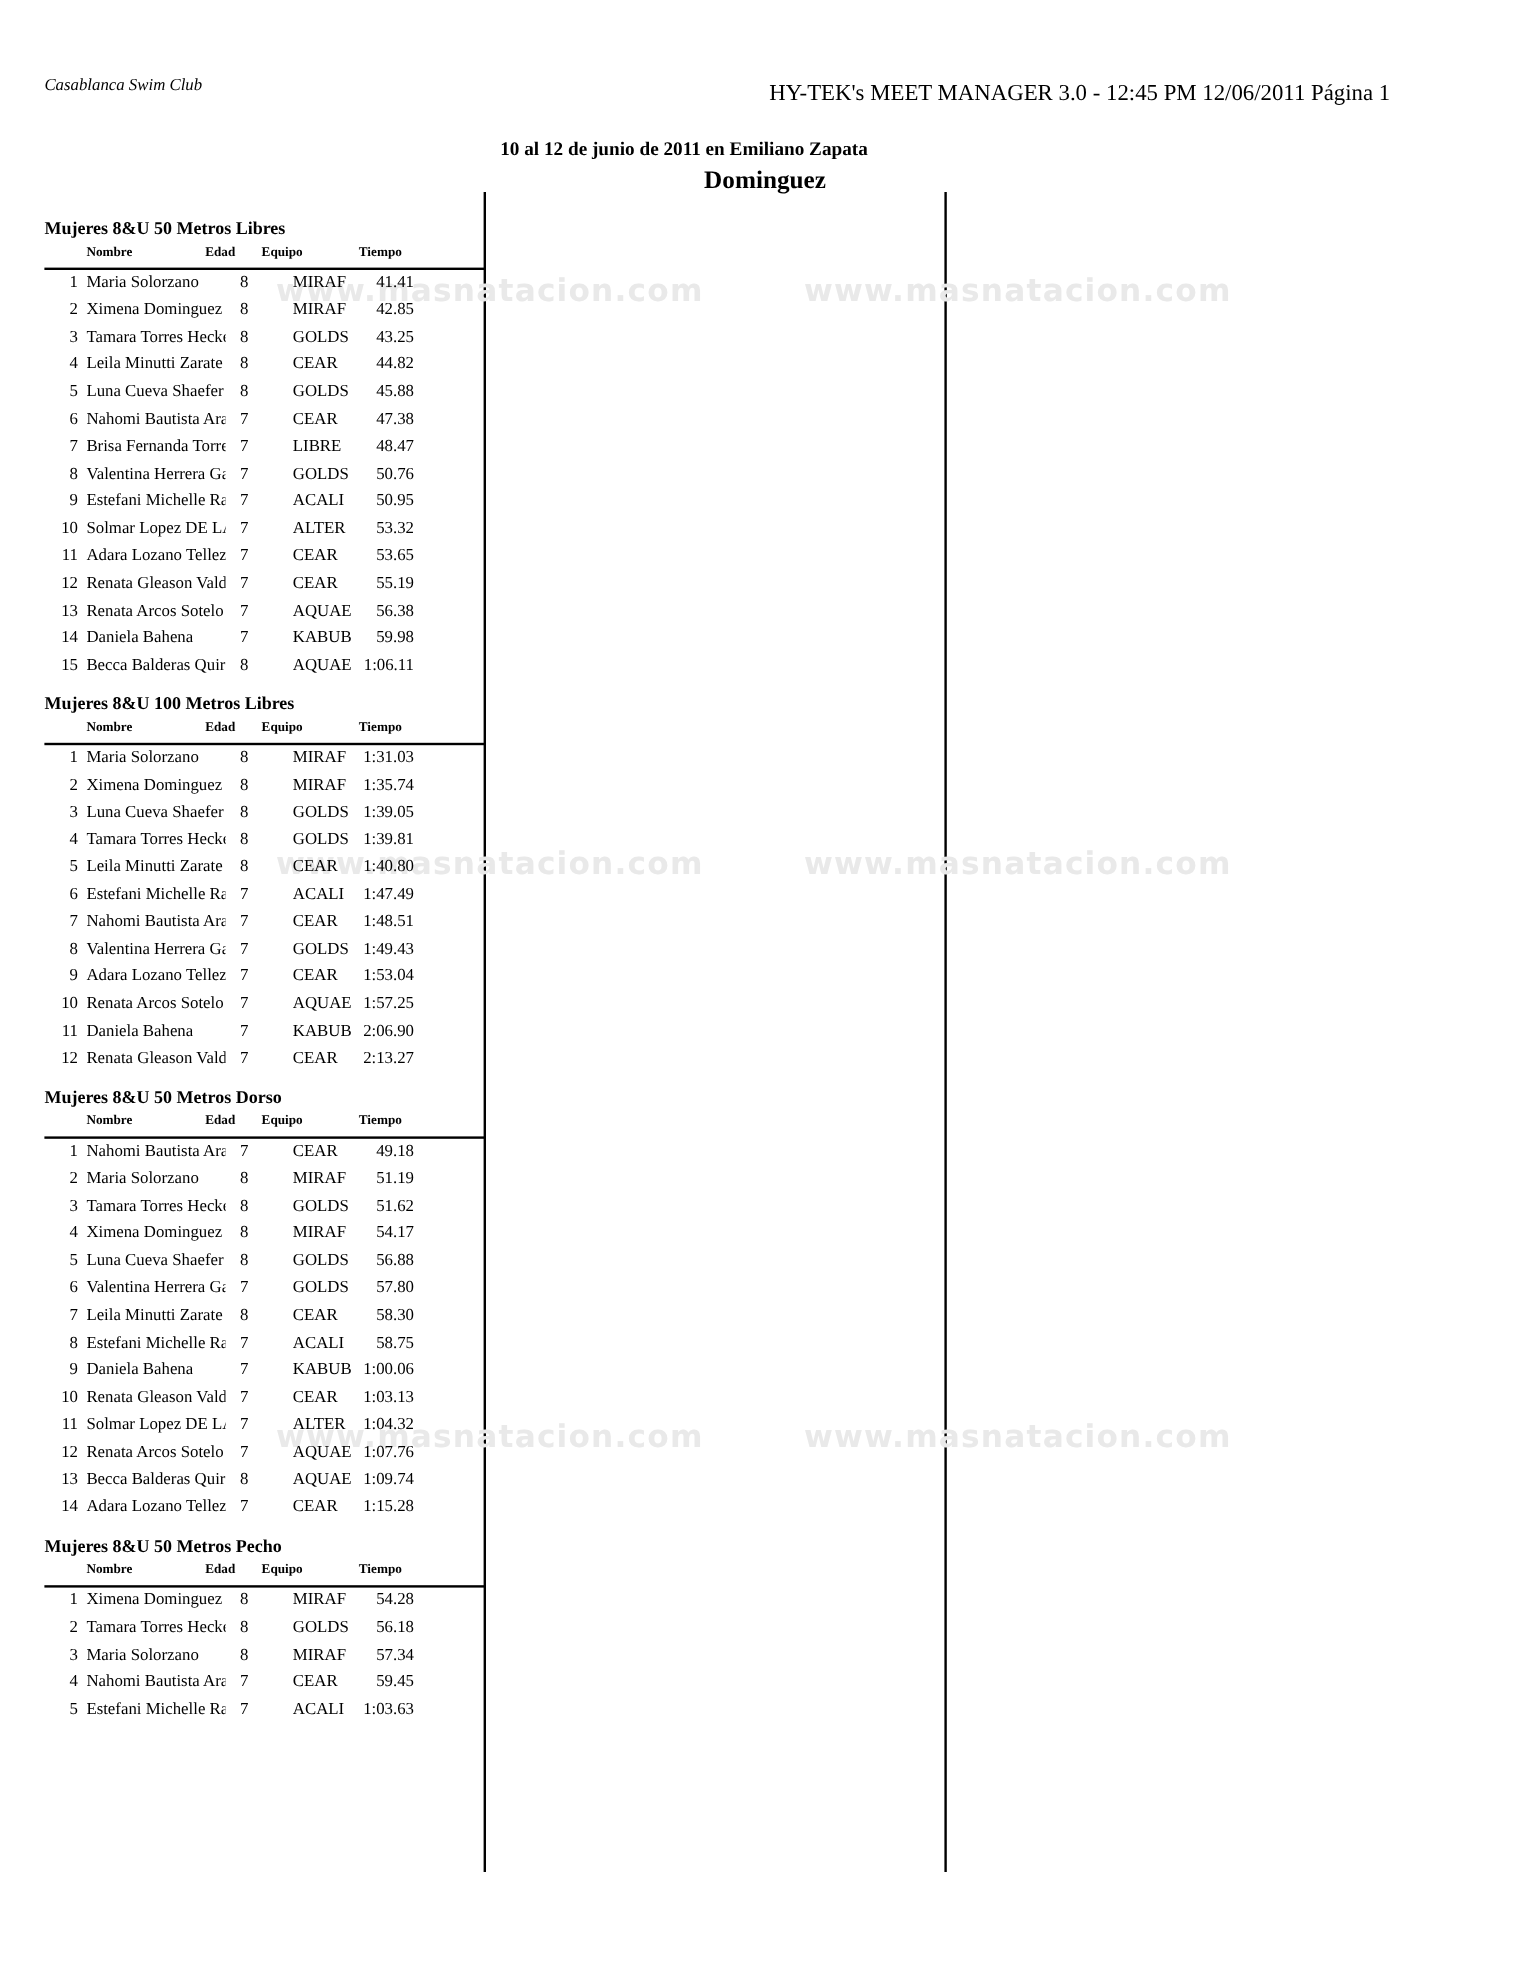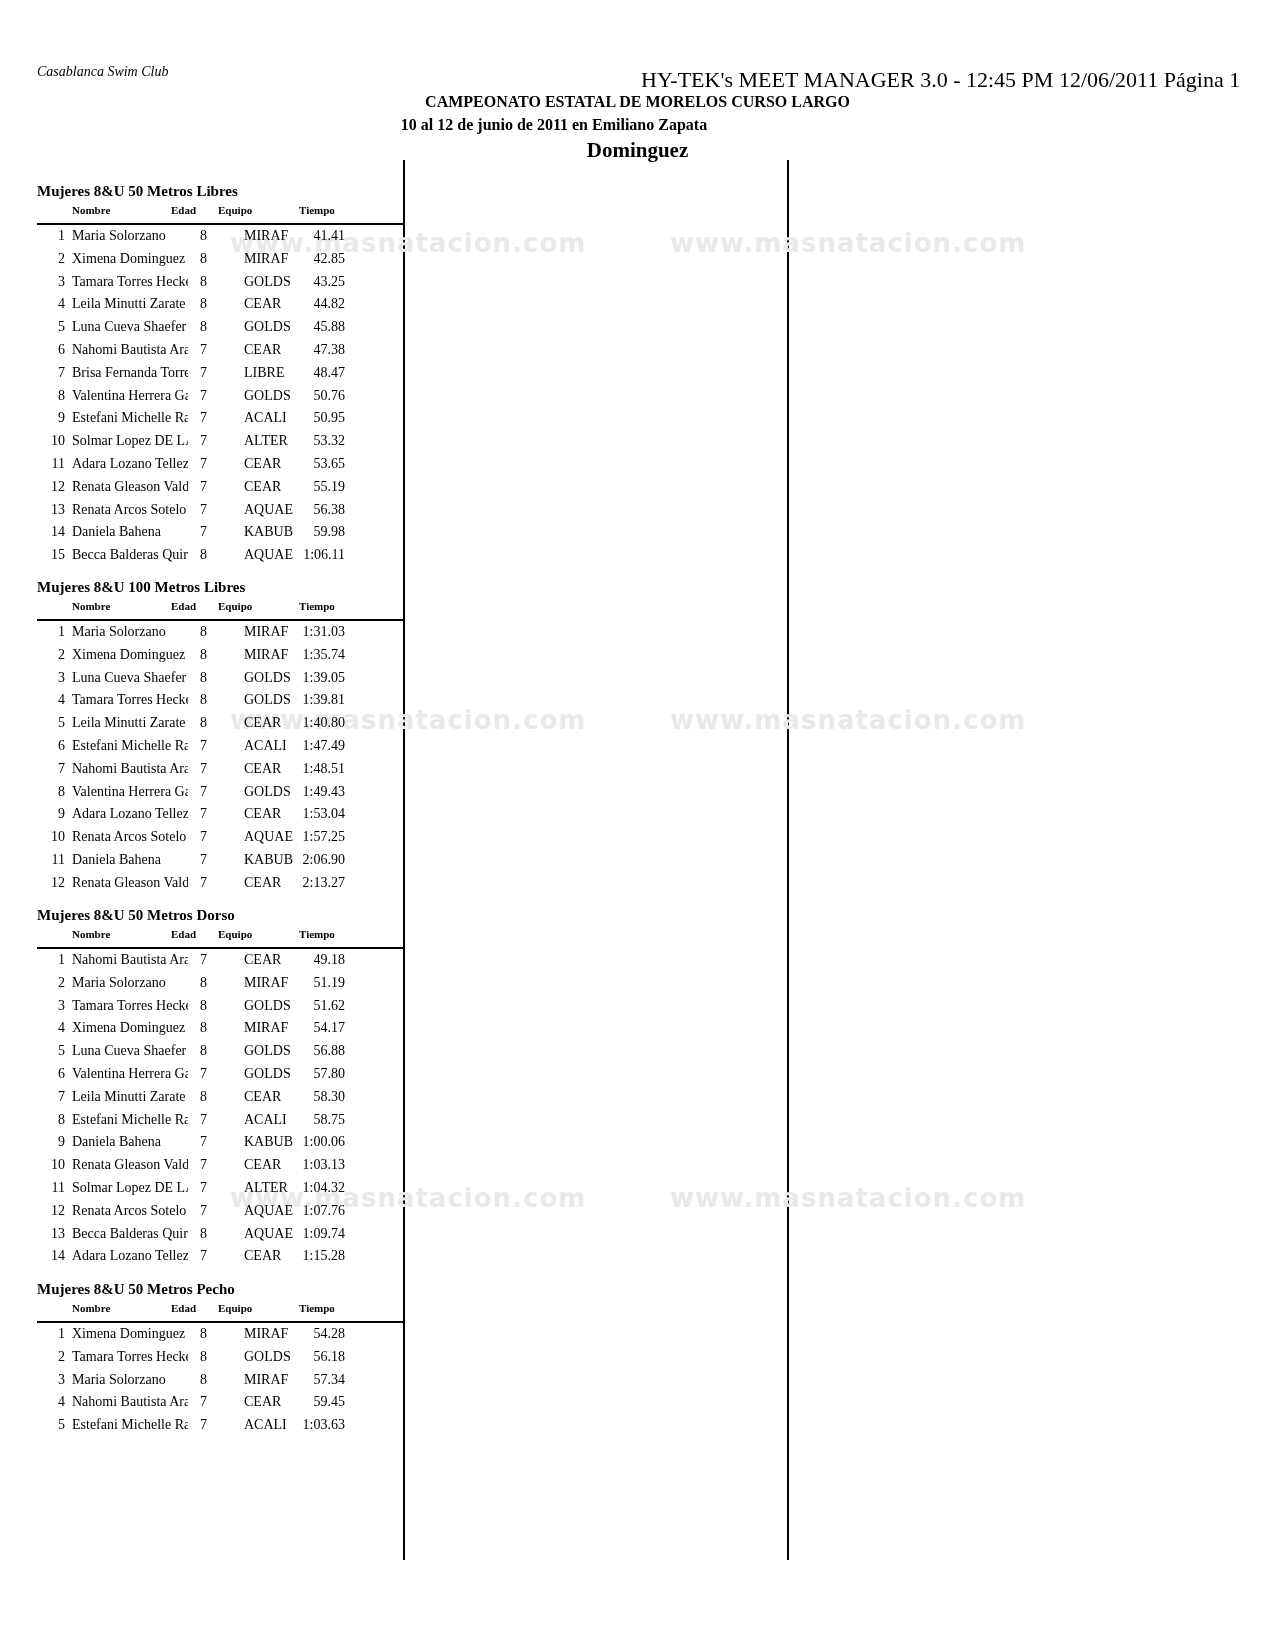--- a/index.html
+++ b/index.html
@@ -1,22 +1,22 @@
 <!DOCTYPE html>
 <html><head>
 <meta charset="utf-8">
 <style>
   html, body { margin:0; padding:0; background:#ffffff; }
   body { width:1275px; height:1650px; position:relative; overflow:hidden;
          font-family:"Liberation Serif","DejaVu Serif",serif; color:#000; }
   .abs { position:absolute; white-space:nowrap; }
   .hdr-left { left:37px; top:64px; font-size:14px;font-style:italic; }
-  .hdr-right { left:641px; top:67px; font-size:22px; }
+  .hdr-right { left:641px; top:67px; font-size:19px; }
   .title1 { left:0; width:1275px; text-align:center; top:93px; font-size:16px; font-weight:bold; }
-  .title2 { left:0; width:1108px; text-align:center; top:116px; font-size:16px; font-weight:bold; }
+  .title2 { left:0; width:1108px; text-align:center; top:116px; font-size:16px; font-weight:bold;padding-left:16px; }
   .title3 { left:0; width:1275px; text-align:center; top:138px; font-size:21px; font-weight:bold; }
   .vline { position:absolute; width:2px; background:#000; }
   .col { position:absolute; top:0; width:385px; height:1650px; }
   .section { position:absolute; left:0; width:385px; }
   .ev-title { position:absolute; left:0; top:0; font-size:15px; font-weight:bold; white-space:nowrap; }
   .colhead { position:absolute; top:21px; font-size:11px; font-weight:bold; white-space:nowrap; }
   .rule { position:absolute; left:0; top:40px; height:2px; background:#000; }
   .row { position:absolute; left:0; height:22px; font-size:14px; white-space:nowrap; }
   .row span { position:absolute; top:0; white-space:nowrap; overflow:hidden; }
   .c-place { width:28px; text-align:right; left:0; }
@@ -27,21 +27,20 @@
   .watermark { position:absolute; font-family:"DejaVu Sans",sans-serif; font-weight:bold;
                font-size:26px; color:#e9e9e9; letter-spacing:1px; z-index:0; white-space:nowrap; }
   .content { position:relative; z-index:1; }
 </style>
 </head>
 <body>
 
 <div>
   <div class="abs hdr-left">Casablanca Swim Club</div>
   <div class="abs hdr-right">HY-TEK's MEET MANAGER 3.0 - 12:45 PM  12/06/2011  Página 1</div>
-  <div class="abs title1">CAMPEONATO ESTATAL  DE MORELOS CURSO LARGO</div>
   <div class="abs title2">10 al 12 de junio de 2011 en Emiliano Zapata</div>
   <div class="abs title3">Dominguez</div>
 
   <div class="vline" style="left:403px; top:160px; height:1400px;"></div>
   <div class="vline" style="left:787px; top:160px; height:1400px;"></div>
 
   <div class="watermark" style="left:230px; top:228px;">www.masnatacion.com</div>
   <div class="watermark" style="left:670px; top:228px;">www.masnatacion.com</div>
   <div class="watermark" style="left:230px; top:705px;">www.masnatacion.com</div>
   <div class="watermark" style="left:670px; top:705px;">www.masnatacion.com</div>

